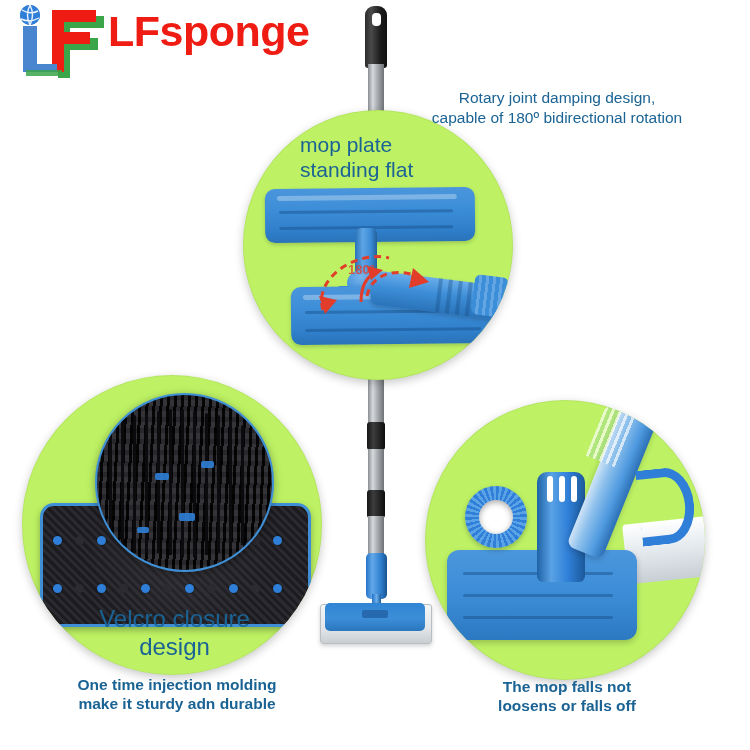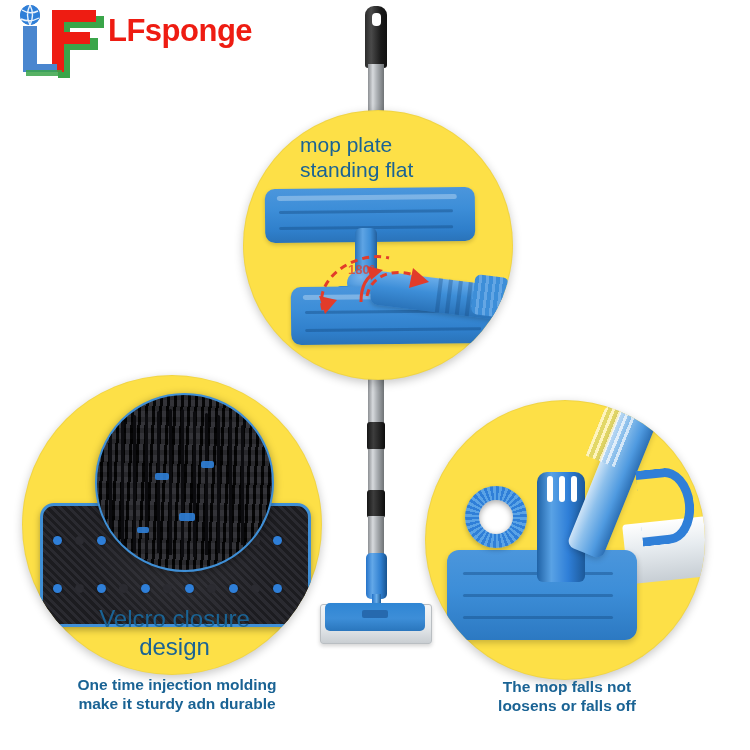--- a/index.html
+++ b/index.html
@@ -9,21 +9,21 @@
     font-family:"Liberation Sans", sans-serif;
     position:relative;
   }
   .stage{position:absolute;inset:0;width:750px;height:750px;overflow:hidden;}
 
   
   .logo{position:absolute;left:8px;top:2px;width:310px;height:78px;}
   .logo-mark{position:absolute;left:0;top:0;width:100px;height:76px;}
   .logo-word{
     position:absolute;left:100px;top:6px;
-    font-size:31px;font-weight:bold;color:#ee1c12;
+    font-size:43px;font-weight:bold;color:#ee1c12;
     letter-spacing:-0.5px;line-height:46px;
     font-family:"Liberation Sans", sans-serif;
   }
 
   
   .pole-wrap{position:absolute;left:355px;top:6px;width:40px;height:650px;}
   .grip{
     position:absolute;left:10px;top:0;width:22px;height:62px;
     background:linear-gradient(to right,#2b2b2b 0%,#4a4a4a 28%,#1a1a1a 72%,#111 100%);
     border-radius:9px 9px 3px 3px;
@@ -66,21 +66,21 @@
     background:linear-gradient(to bottom,#2f86d4 0%,#3d8ed8 55%,#2a76bd 100%);
     border-radius:5px;
   }
   .head-clip{
     position:absolute;left:7px;top:604px;width:26px;height:8px;
     background:#2669ae;border-radius:2px;
   }
 
   
   .circle{
-    position:absolute;border-radius:50%;background:#fde047;
+    position:absolute;border-radius:50%;background:#bef264;
     box-shadow:0 3px 10px rgba(0,0,0,.22), 0 0 0 1px rgba(0,0,0,.05) inset;
     overflow:hidden;
   }
   .c-top{left:243px;top:110px;width:270px;height:270px;}
   .c-bl{left:22px;top:375px;width:300px;height:300px;}
   .c-br{left:425px;top:400px;width:280px;height:280px;}
 
   
   .plate{
     position:absolute;
@@ -366,20 +366,24 @@
     <div class="socket">
       <div class="socket-slot" style="left:10px;"></div>
       <div class="socket-slot" style="left:22px;"></div>
       <div class="socket-slot" style="left:34px;"></div>
     </div>
     <div class="pole-part"></div>
     <div class="pole-ribs"></div>
     <div class="clip-d"></div>
   </div>
 
+  <div class="txt t-rotary">
+    <div>Rotary joint damping design,</div>
+    <div>capable of 180º bidirectional rotation</div>
+  </div>
 
   <div class="txt t-mopplate">
     <div>mop plate</div>
     <div>standing flat</div>
   </div>
 
   <div class="txt t-velcro-sub">
     <div>One time injection molding</div>
     <div>make it sturdy adn durable</div>
   </div>

